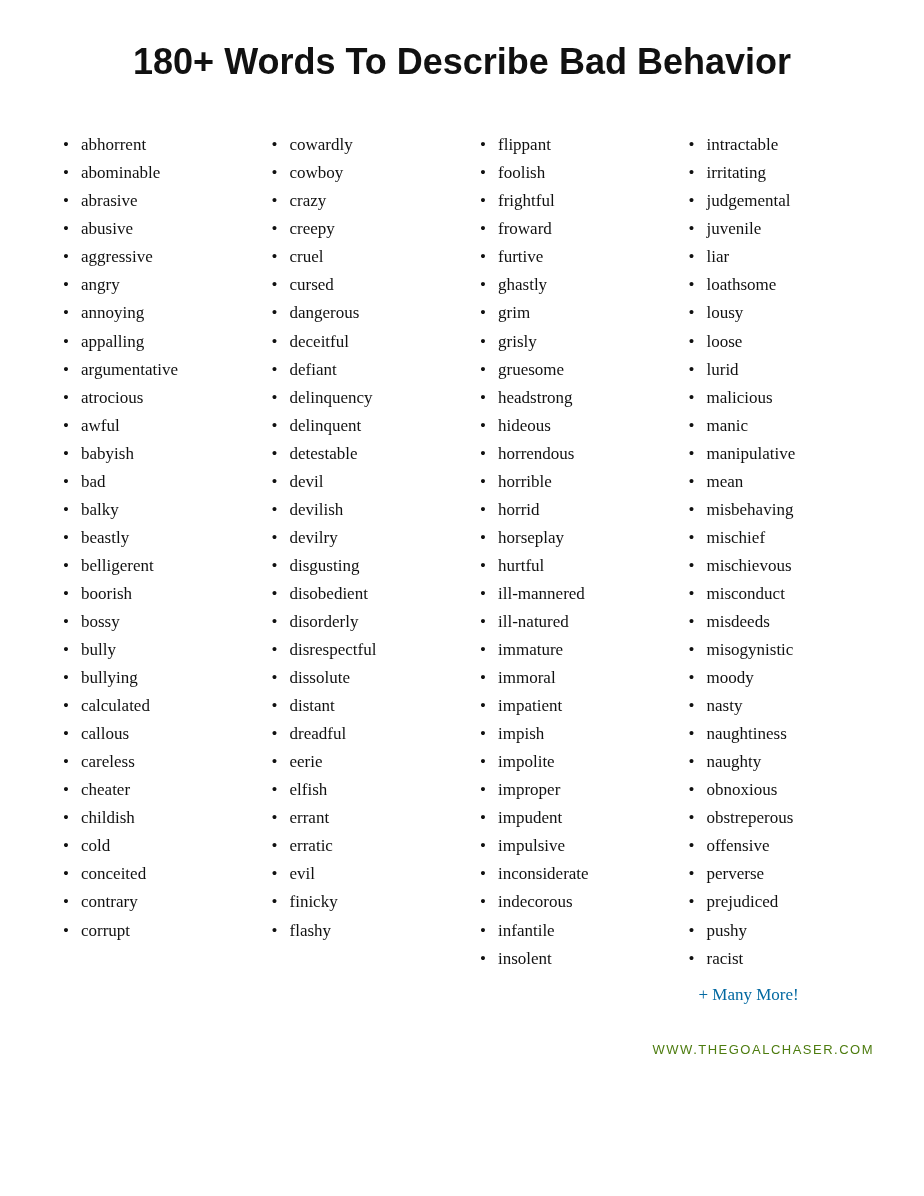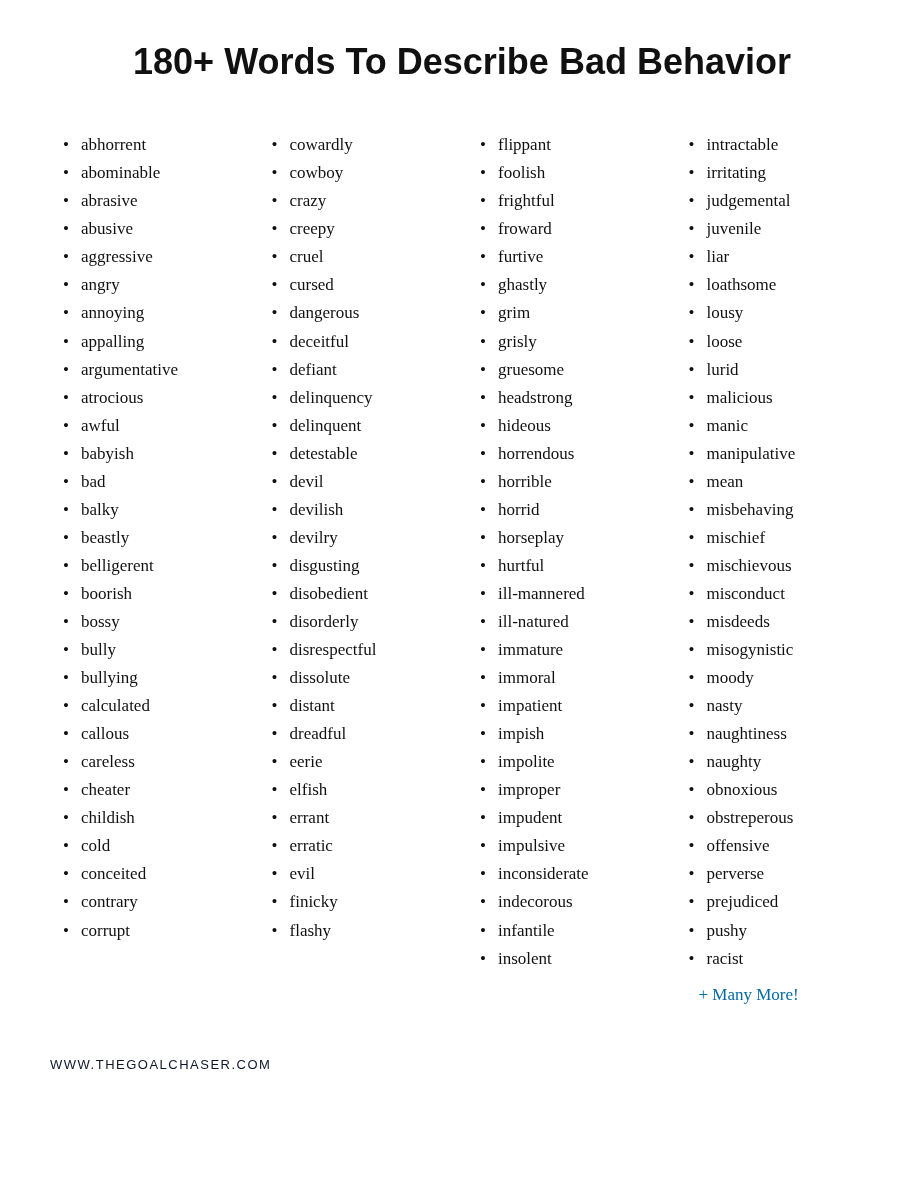--- a/index.html
+++ b/index.html
@@ -54,25 +54,25 @@
 
     li::before {
       content: '•';
       position: absolute;
       left: 0;
       color: #111111;
       font-size: 17px;
     }
 
     .footer {
-      text-align: left;
-      margin-top: 48px;
+      text-align: right;
+      margin-top: 33px;
       font-size: 13px;
       letter-spacing: 1.5px;
-      color: #0f172a;
+      color: #4d7c0f;
       font-family: Arial, sans-serif;
     }
 
     .many-more {
       padding-left: 18px;
       font-size: 17px;
       color: #0369a1;
       line-height: 1.65;
       font-family: Georgia, serif;
     }

